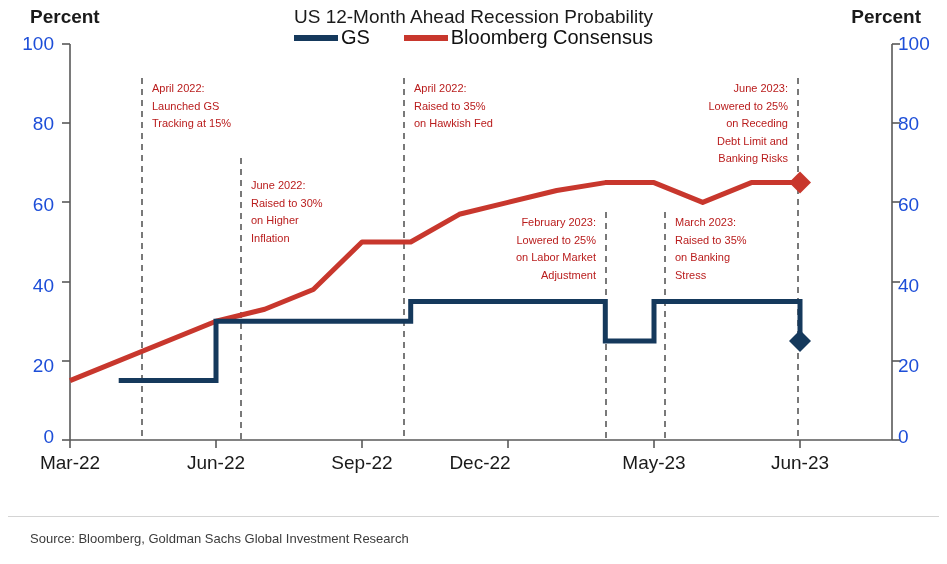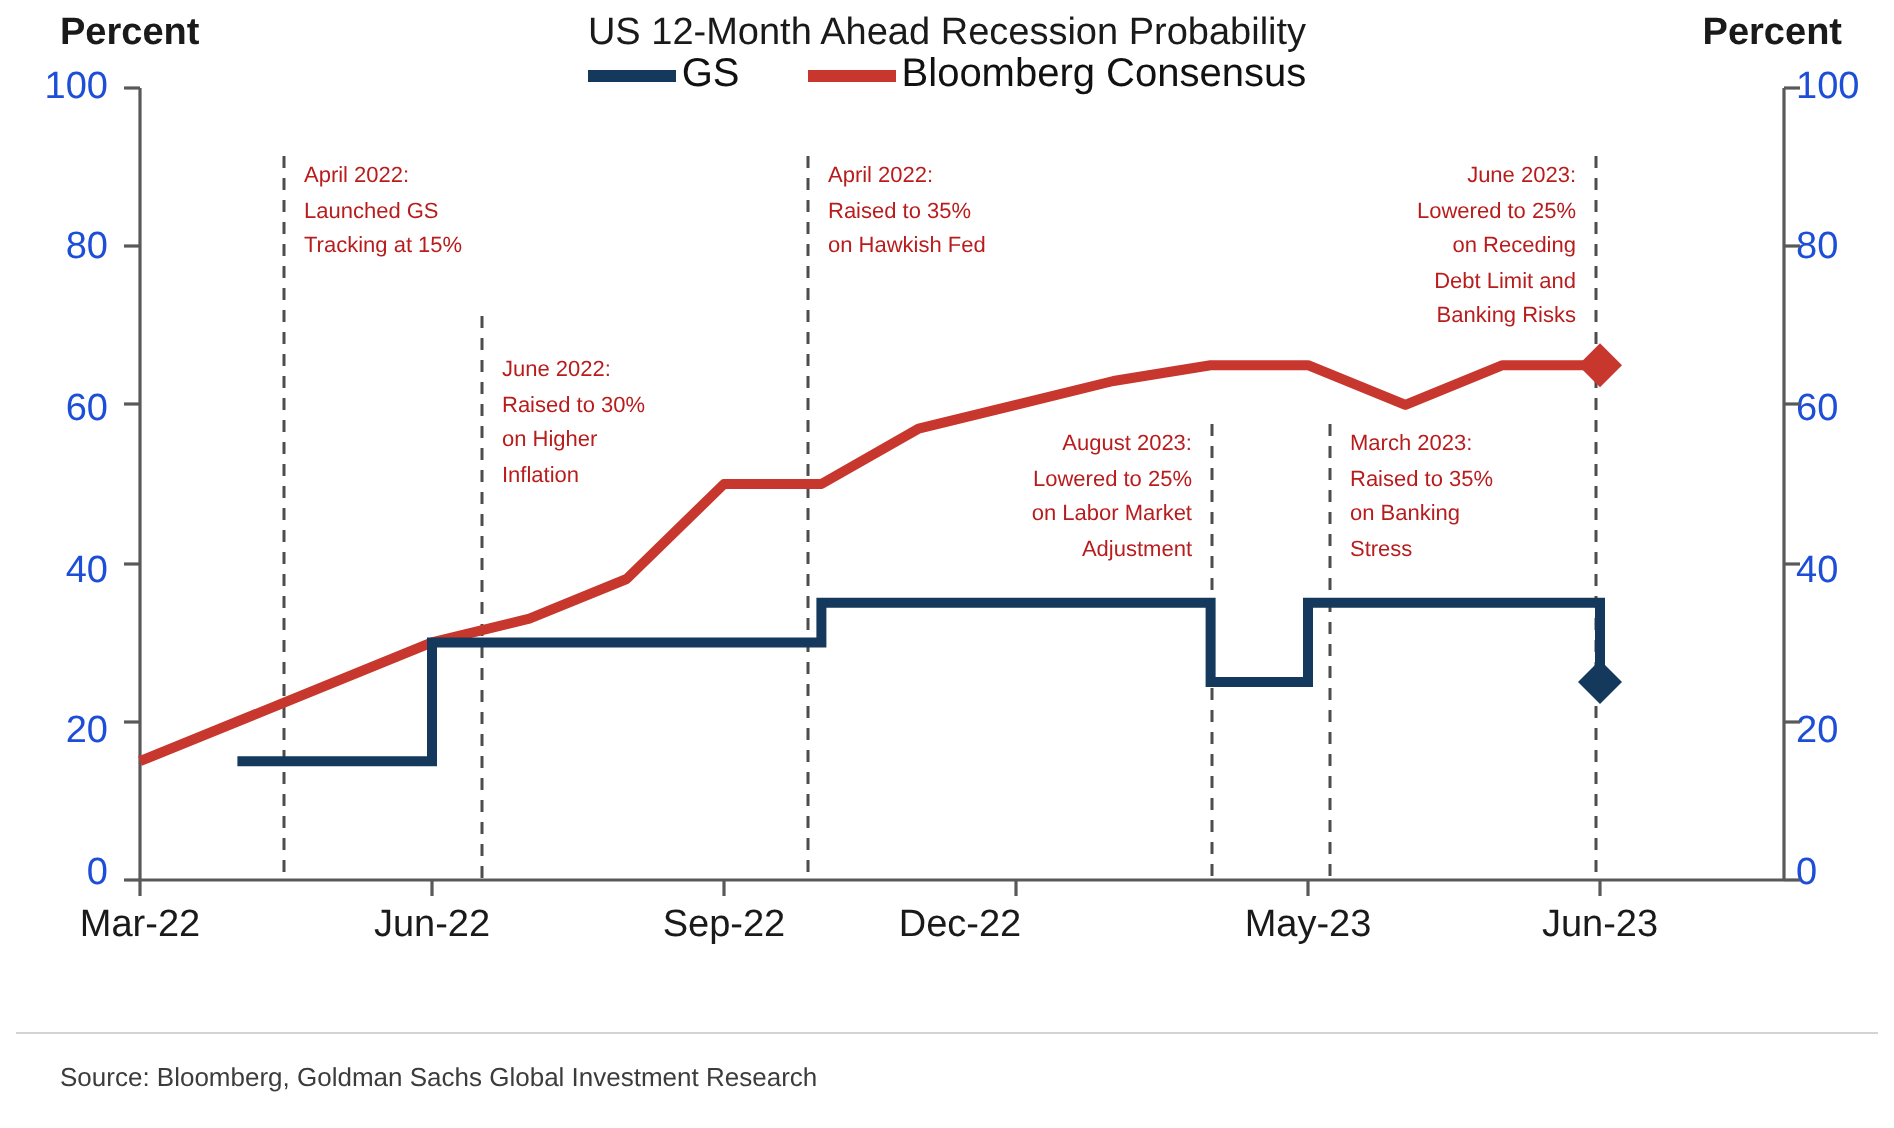--- a/index.html
+++ b/index.html
@@ -219,21 +219,21 @@
     <div class="annotation align-left" style="left:152px; top:80px;  width:185px;">April 2022:
 Launched GS
 Tracking at 15%</div>
     <div class="annotation align-left" style="left:251px; top:177px; width:160px;">June 2022:
 Raised to 30%
 on Higher
 Inflation</div>
     <div class="annotation align-left" style="left:414px; top:80px;  width:200px;">April 2022:
 Raised to 35%
 on Hawkish Fed</div>
-    <div class="annotation align-right" style="left:436px; top:214px; width:160px;">August 2023:
+    <div class="annotation align-right" style="left:436px; top:214px; width:160px;">February 2023:
 Lowered to 25%
 on Labor Market
 Adjustment</div>
     <div class="annotation align-left" style="left:675px; top:214px; width:160px;">March 2023:
 Raised to 35%
 on Banking
 Stress</div>
     <div class="annotation align-right" style="left:628px; top:80px;  width:160px;">June 2023:
 Lowered to 25%
 on Receding

